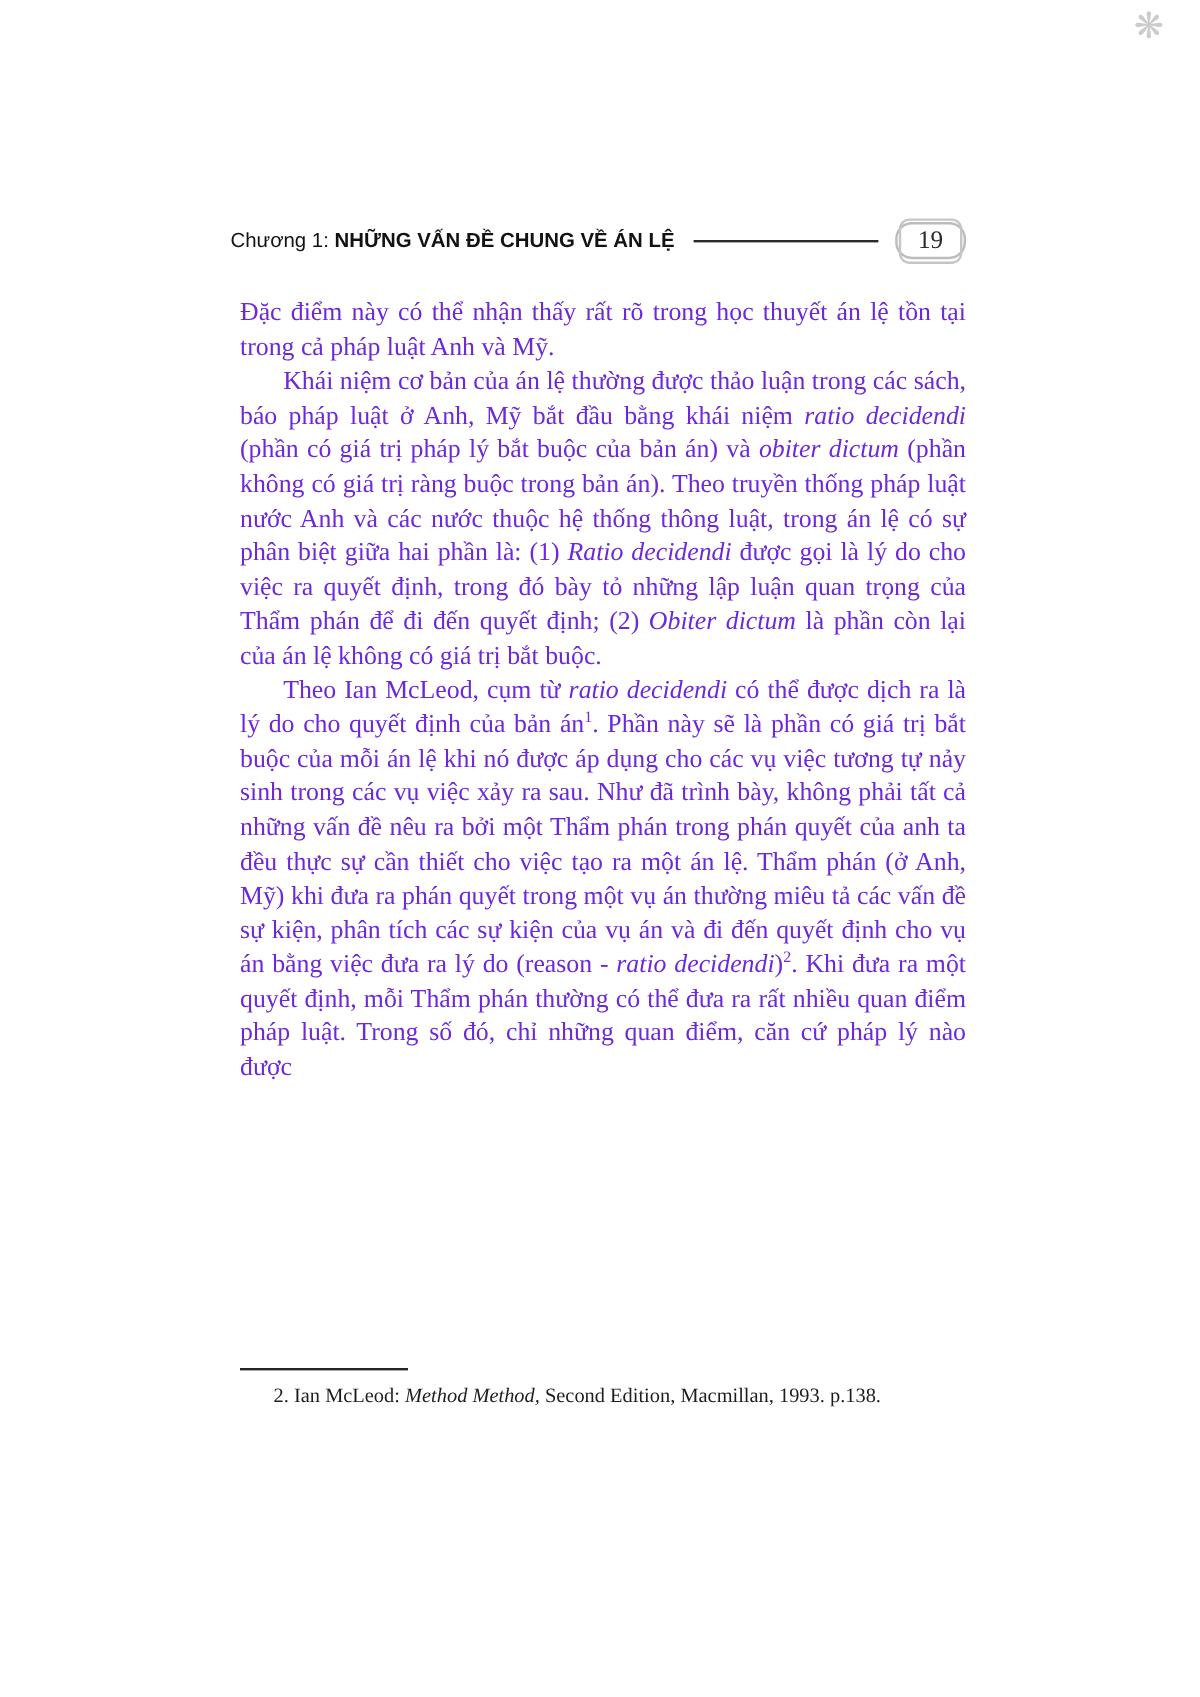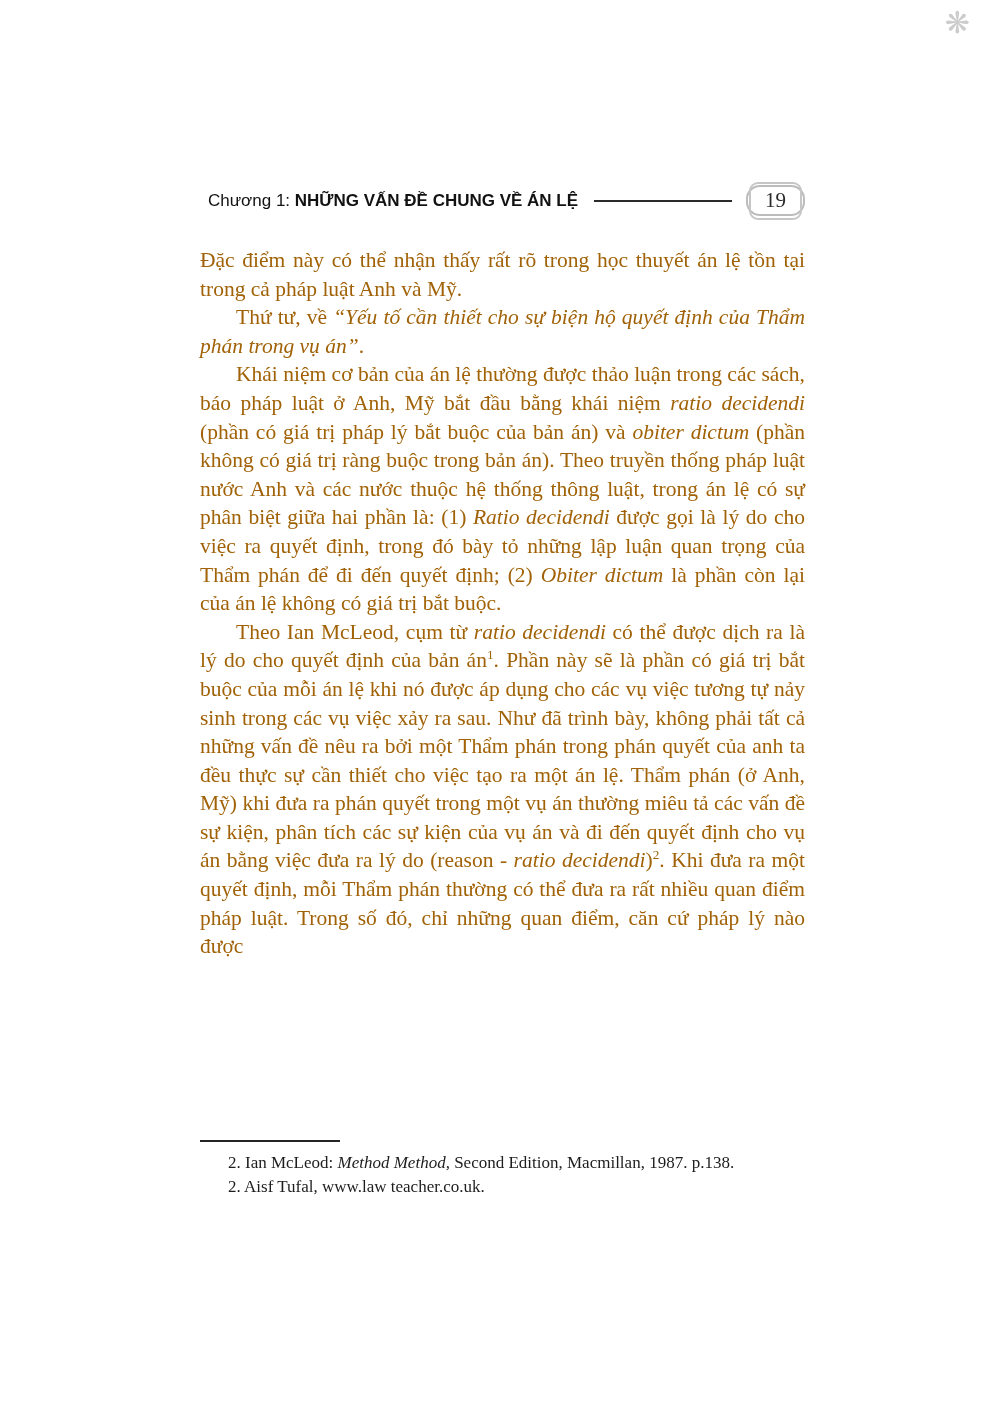--- a/index.html
+++ b/index.html
@@ -14,21 +14,21 @@
   .page { position: absolute; inset: 0; }
 
   .flower {
     position: absolute; top: 8px; right: 30px;
     font-family: "DejaVu Sans", sans-serif;
     font-size: 30px; color: #cccccc; line-height: 1;
     user-select: none;
   }
 
   .header {
-    position: absolute; left: 208px; right: 195px; top: 185px;
+    position: absolute; left: 192px; right: 195px; top: 185px;
     display: flex; align-items: center;
     font-family: "Liberation Sans", sans-serif;
   }
   .chapter { white-space: nowrap; font-size: 17px; color: #121212; }
   .chapter .bold { font-weight: 700; }
   .rule { flex: 1; height: 2px; background: #2b2b2b; margin: 0 14px 0 16px; }
   .pagebox {
     border: 2px solid #bcbcbc; border-radius: 14px; padding: 1px;
     background: #fff;
   }
@@ -36,21 +36,21 @@
     border: 2px solid #c6c6c6; border-radius: 9px;
     padding: 4px 14px 6px 14px;
     font-family: "Liberation Serif", serif;
     font-size: 21px; color: #2a2a2a;
   }
 
   .body-text {
     position: absolute; left: 200px; right: 195px; top: 246px;
     text-align: justify;
     font-size: 21.5px; line-height: 28.6px;
-    color: #a16207;
+    color: #6d28d9;
   }
   .body-text p { margin: 0; }
   .body-text p.indent { text-indent: 36px; }
   i { font-style: italic; }
   sup { font-size: 0.62em; line-height: 0; vertical-align: super; }
 
   .footnotes {
     position: absolute; left: 200px; right: 195px; top: 1140px;
     font-size: 17px; line-height: 23.5px; color: #1d1d1d;
   }
@@ -67,26 +67,24 @@
   <div class="header">
     <span class="chapter"><span>Chương 1: </span><span class="bold">NHỮNG VẤN ĐỀ CHUNG VỀ ÁN LỆ</span></span>
     <span class="rule"></span>
     <span class="pagebox">
       <span class="pagebox-inner">19</span>
     </span>
   </div>
 
   <div class="body-text">
       <p><span>Đặc điểm này có thể nhận thấy rất rõ trong học thuyết án lệ tồn tại trong cả pháp luật Anh và Mỹ.</span></p>
-      <p class="indent"><span>Thứ tư, về </span><i>“Yếu tố cần thiết cho sự biện hộ quyết định của Thẩm phán trong vụ án”</i><span>.</span></p>
       <p class="indent"><span>Khái niệm cơ bản của án lệ thường được thảo luận trong các sách, báo pháp luật ở Anh, Mỹ bắt đầu bằng khái niệm </span><i>ratio decidendi</i><span> (phần có giá trị pháp lý bắt buộc của bản án) và </span><i>obiter dictum</i><span> (phần không có giá trị ràng buộc trong bản án). Theo truyền thống pháp luật nước Anh và các nước thuộc hệ thống thông luật, trong án lệ có sự phân biệt giữa hai phần là: (1) </span><i>Ratio decidendi</i><span> được gọi là lý do cho việc ra quyết định, trong đó bày tỏ những lập luận quan trọng của Thẩm phán để đi đến quyết định; (2) </span><i>Obiter dictum</i><span> là phần còn lại của án lệ không có giá trị bắt buộc.</span></p>
       <p class="indent"><span>Theo Ian McLeod, cụm từ </span><i>ratio decidendi</i><span> có thể được dịch ra là lý do cho quyết định của bản án</span><sup>1</sup><span>. Phần này sẽ là phần có giá trị bắt buộc của mỗi án lệ khi nó được áp dụng cho các vụ việc tương tự nảy sinh trong các vụ việc xảy ra sau. Như đã trình bày, không phải tất cả những vấn đề nêu ra bởi một Thẩm phán trong phán quyết của anh ta đều thực sự cần thiết cho việc tạo ra một án lệ. Thẩm phán (ở Anh, Mỹ) khi đưa ra phán quyết trong một vụ án thường miêu tả các vấn đề sự kiện, phân tích các sự kiện của vụ án và đi đến quyết định cho vụ án bằng việc đưa ra lý do (reason - </span><i>ratio decidendi</i><span>)</span><sup>2</sup><span>. Khi đưa ra một quyết định, mỗi Thẩm phán thường có thể đưa ra rất nhiều quan điểm pháp luật. Trong số đó, chỉ những quan điểm, căn cứ pháp lý nào được</span></p>
     </div>
 
   <div class="footnotes">
     <div class="fnrule"></div>
     <div class="fn-list">
-        <p><span>2. Ian McLeod: </span><i>Method Method,</i><span> Second Edition, Macmillan, 1987. p.138.</span></p>
-        <p><span>2. Aisf Tufal, www.law teacher.co.uk.</span></p>
+        <p><span>2. Ian McLeod: </span><i>Method Method,</i><span> Second Edition, Macmillan, 1993. p.138.</span></p>
       </div>
   </div>
 
 </div>
 
 </body></html>

